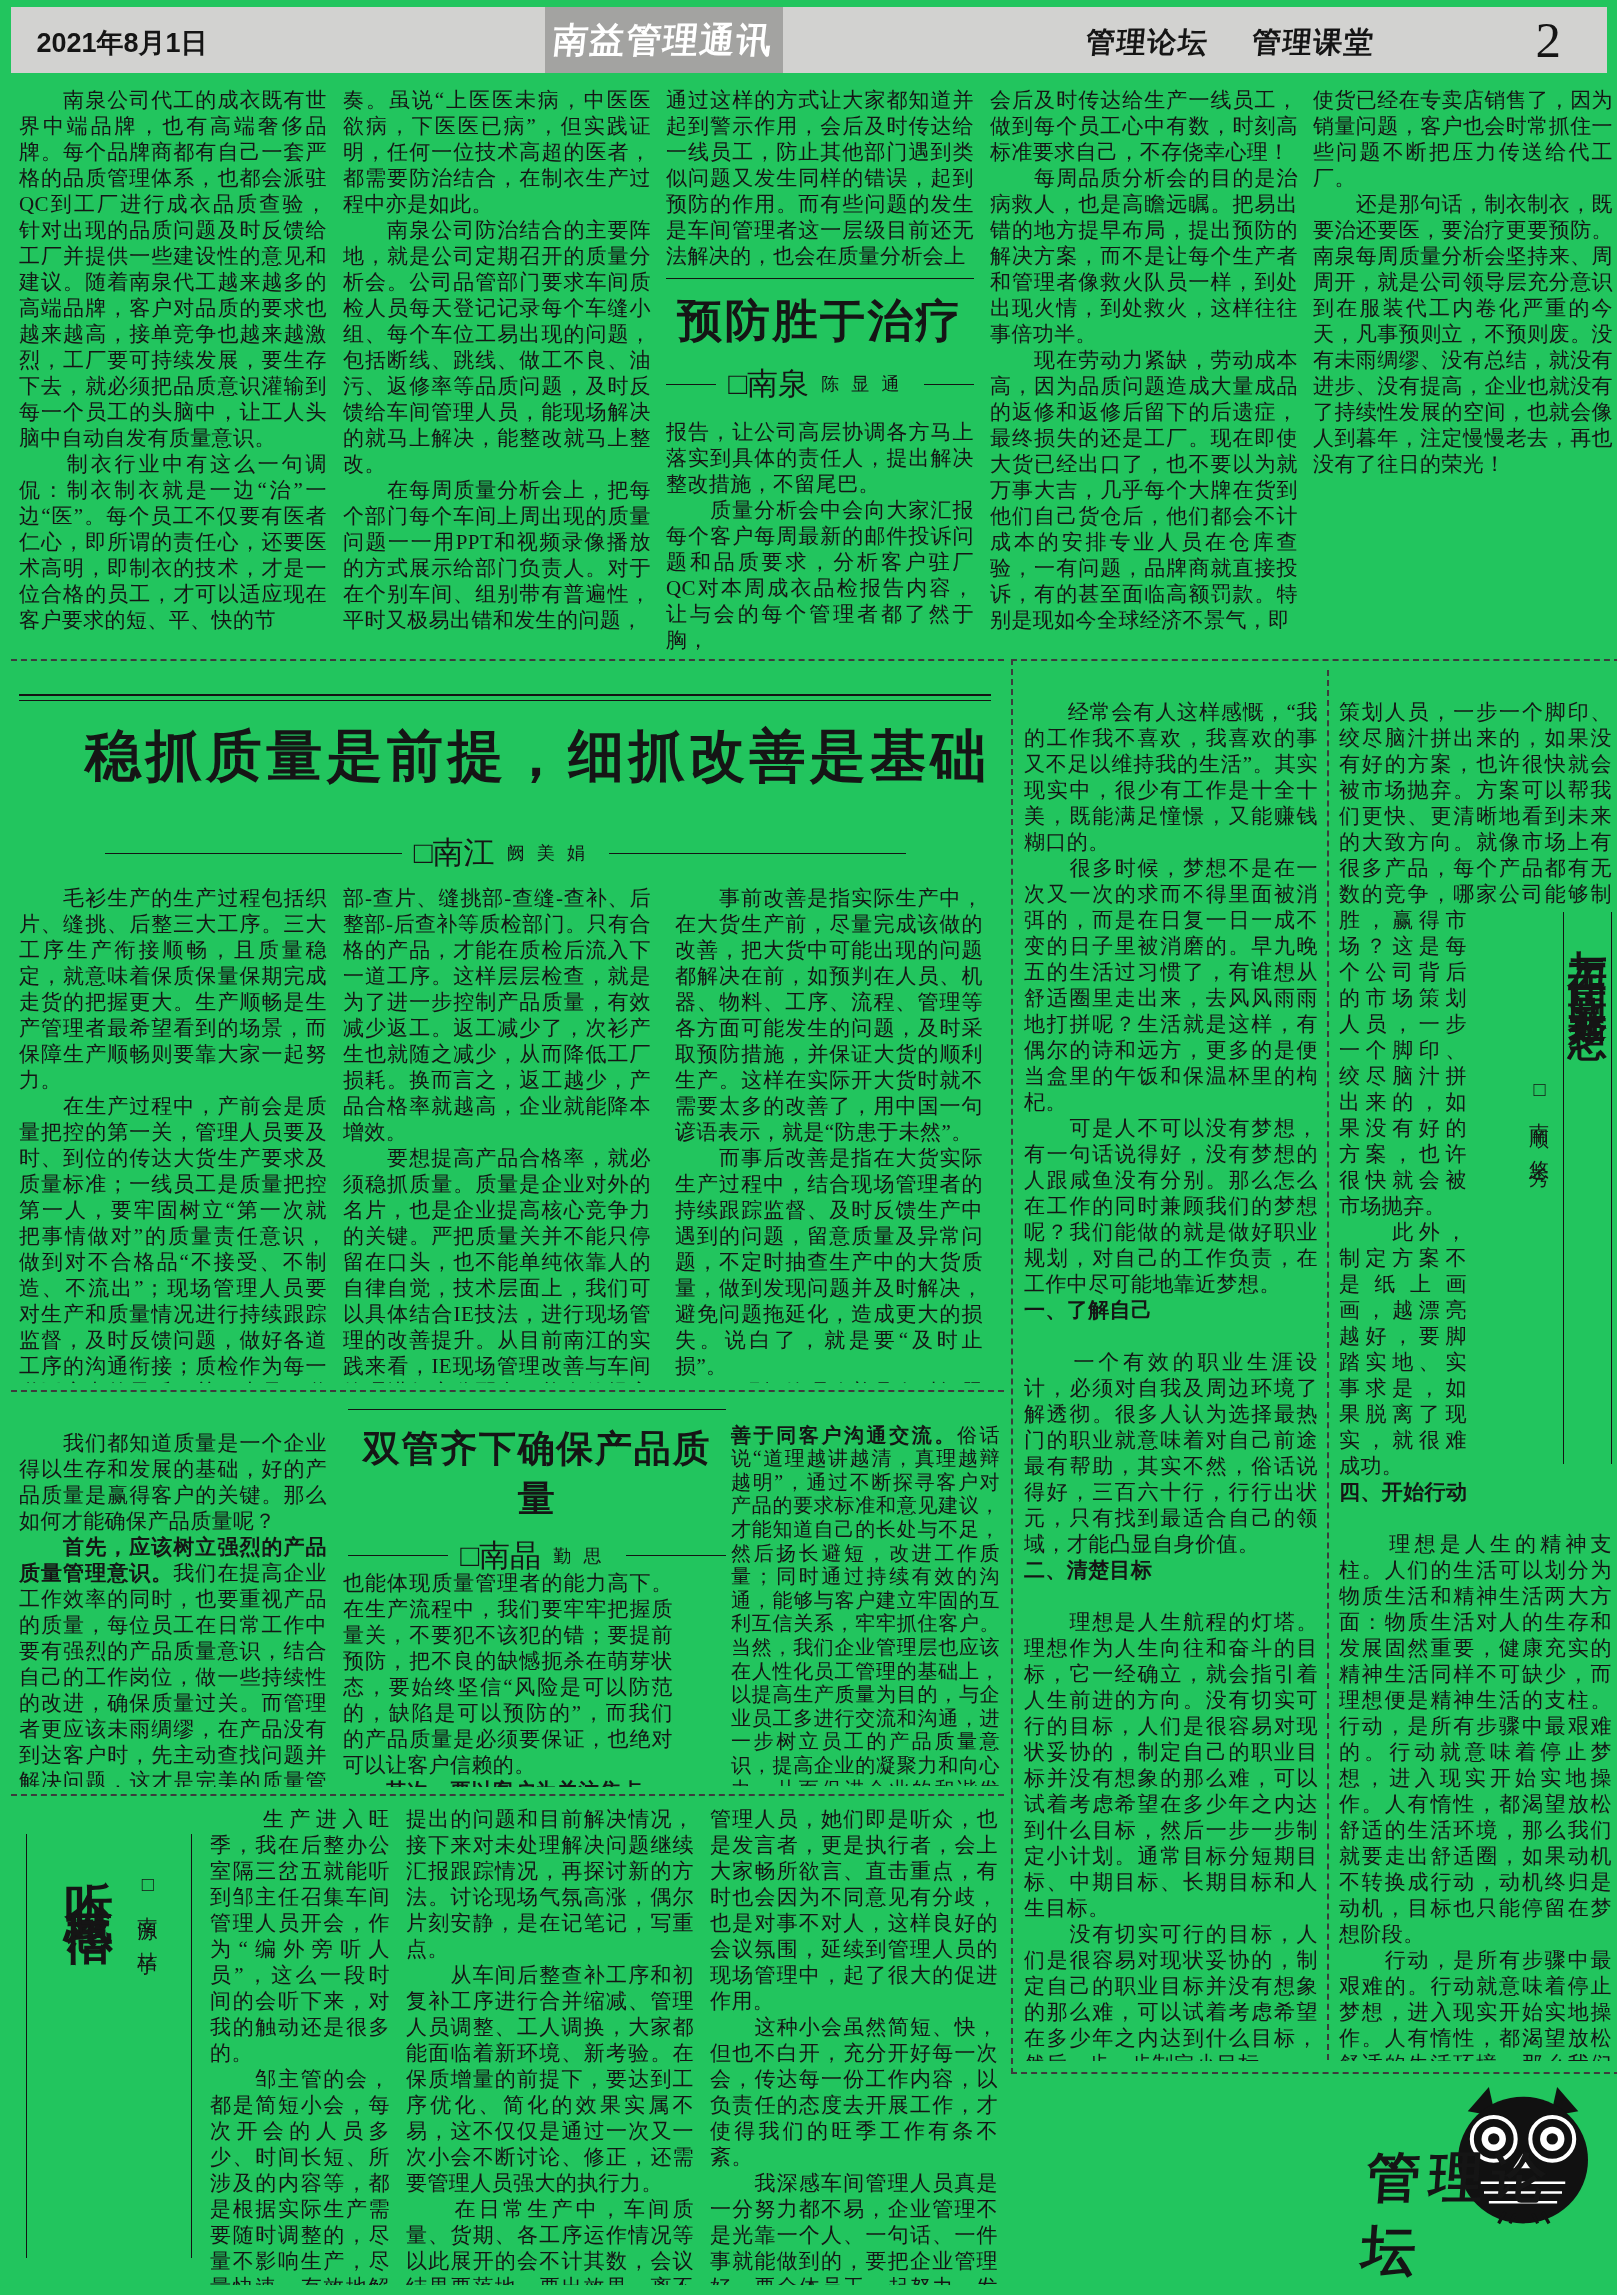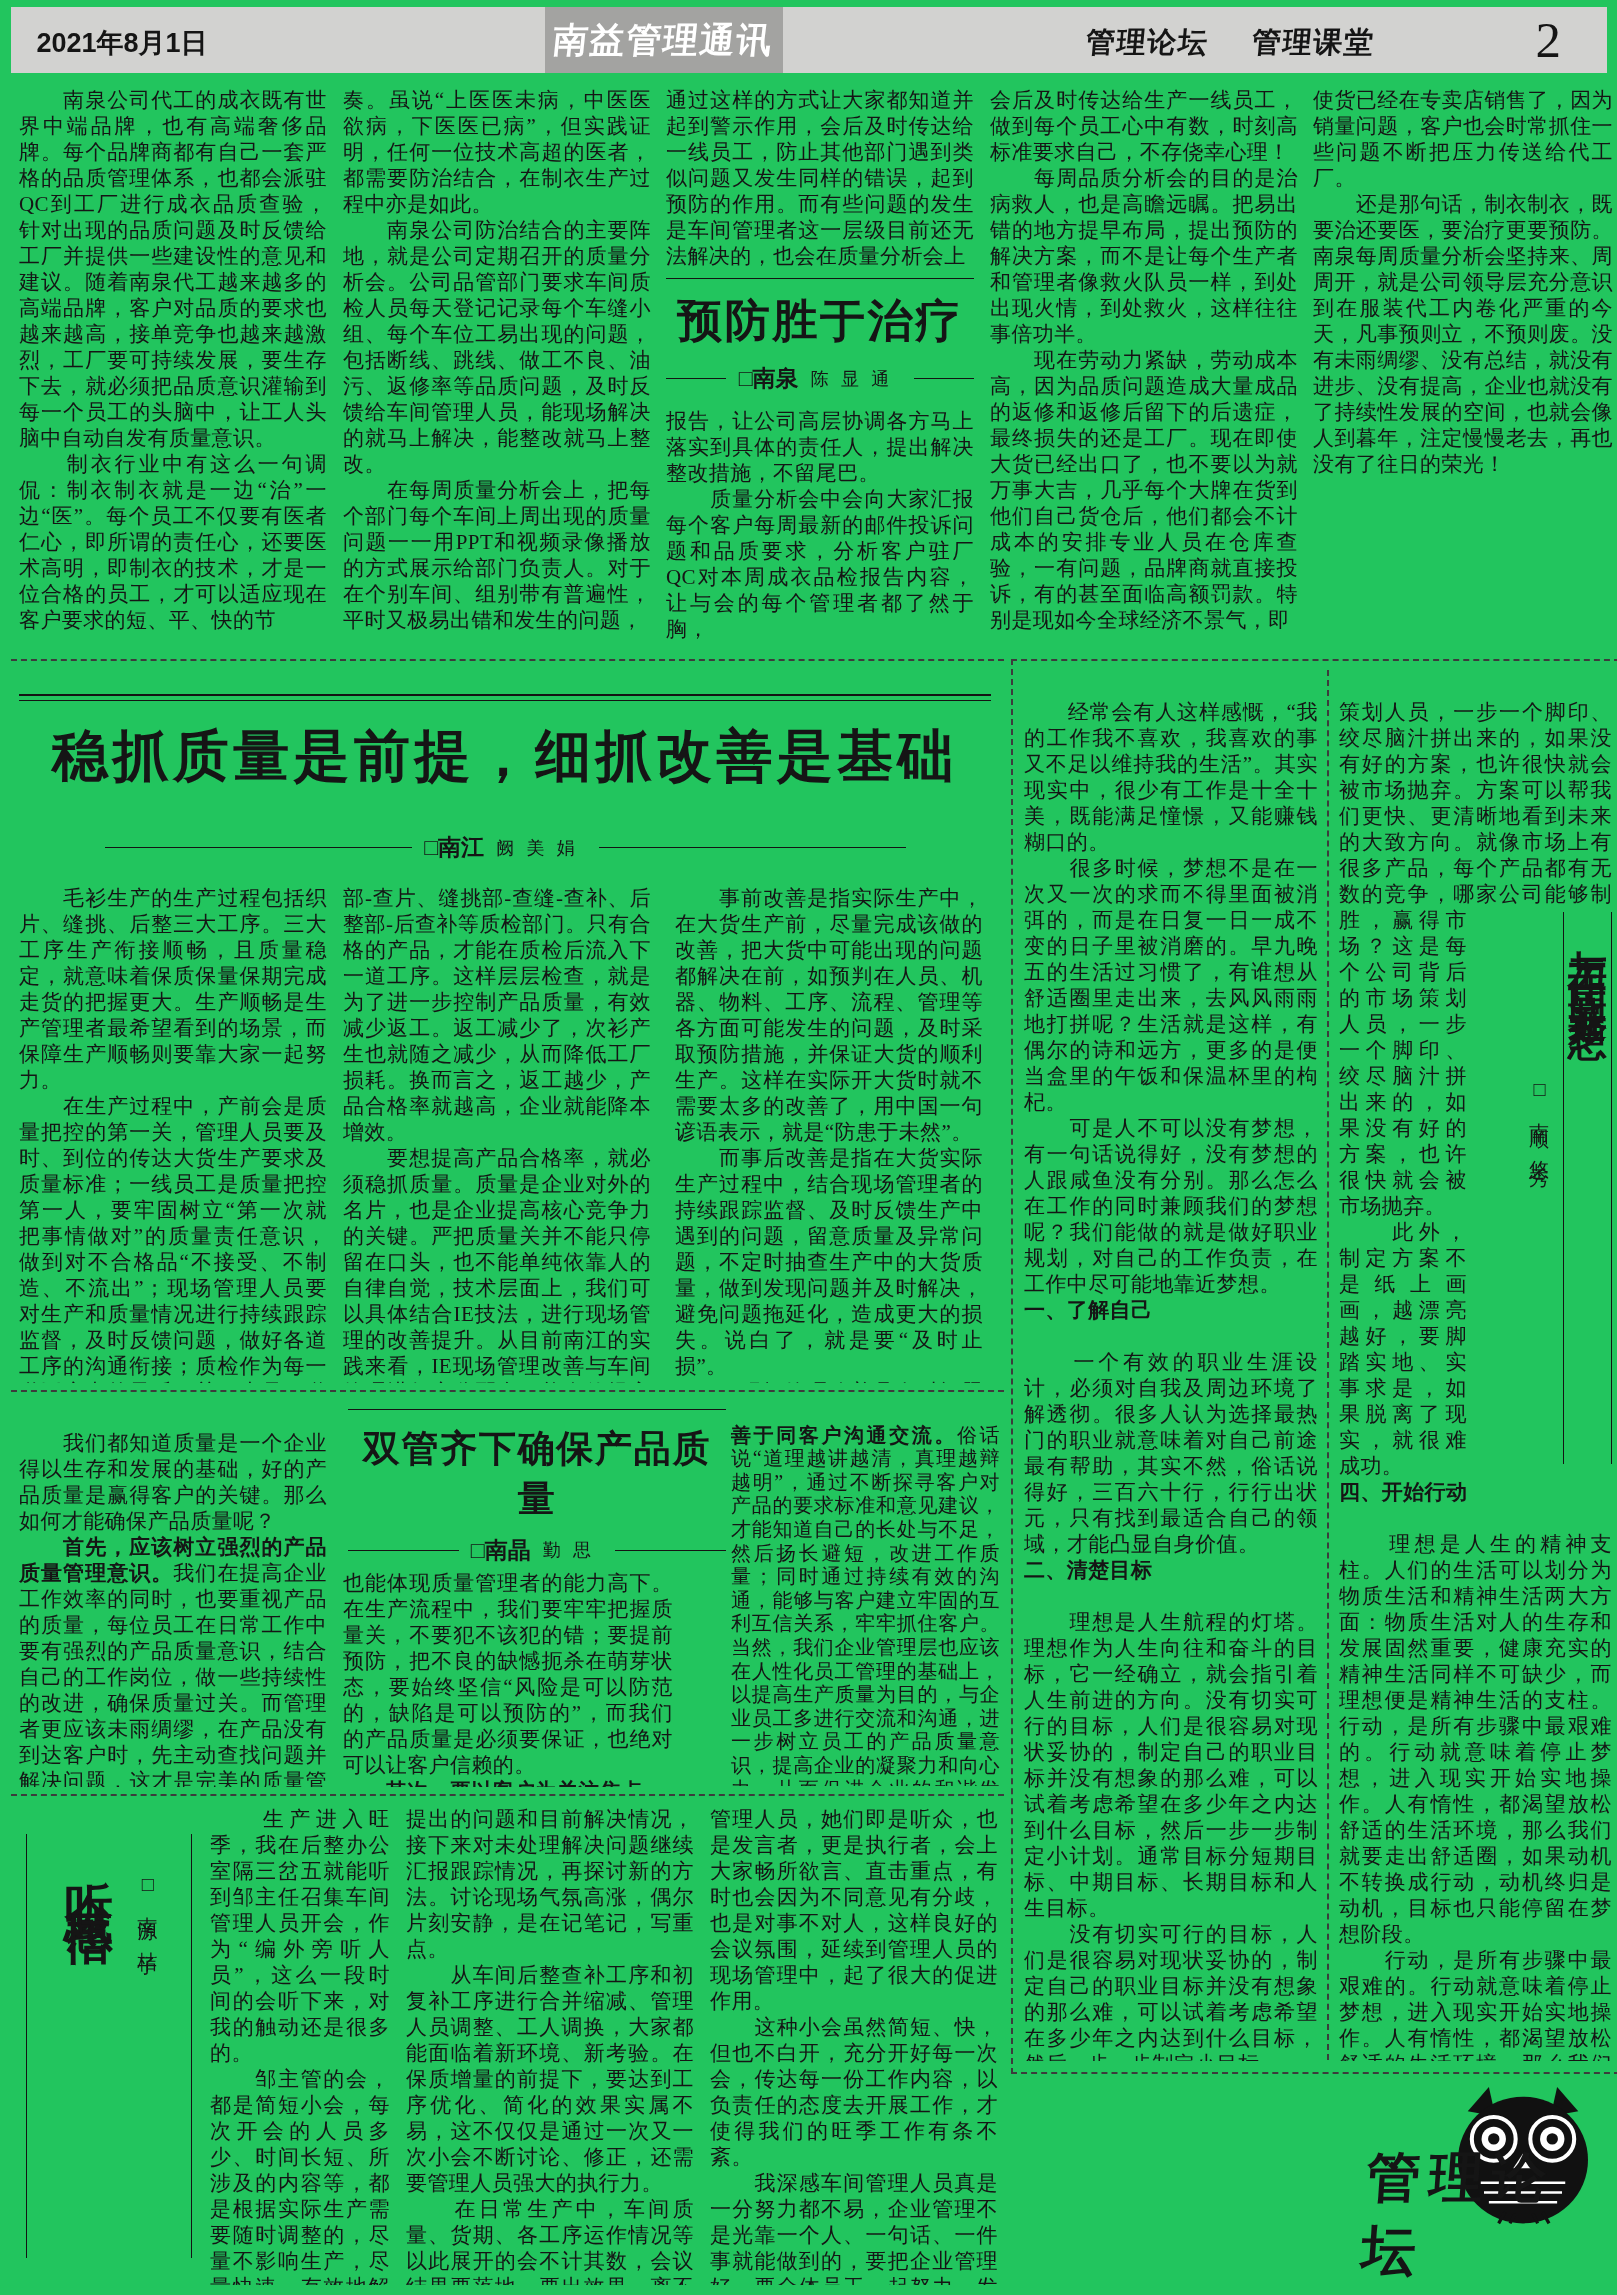--- a/index.html
+++ b/index.html
@@ -13,26 +13,26 @@
   .boldlead{font-family:"Liberation Sans","DejaVu Sans",sans-serif;font-weight:700;}
   .inhead{display:block;font-family:"Liberation Sans","DejaVu Sans",sans-serif;font-weight:700;}
   
   .header{background:#d2d2d0;}
   .hdr-date{font-family:"Liberation Sans","DejaVu Sans",sans-serif;font-weight:700;font-size:27px;}
   .masthead{background:#a3a3a1;color:#fff;display:flex;align-items:center;justify-content:center;}
   .masthead span{font-weight:900;font-size:35px;letter-spacing:1.7px;transform:skewX(-6deg);}
   .hdr-right{font-weight:900;font-size:29px;letter-spacing:1.7px;transform:skewX(-5deg);}
   .hdr-page{font-size:51px;font-weight:400;}
   
-  .headline-xl{font-weight:900;font-size:56px;letter-spacing:4.4px;text-align:center;}
+  .headline-xl{font-weight:900;font-size:56px;letter-spacing:4.4px;text-align:right;}
   .headline-md{font-weight:900;font-size:45px;letter-spacing:2.6px;text-align:center;}
   .headline-sm{font-weight:900;font-size:37px;letter-spacing:1.7px;text-align:center;}
   .bl-row{display:flex;align-items:center;gap:12.2px;}
   .bl-rule{flex:1;border-top:1.7px solid #141414;height:0;}
-  .bl-unit{font-family:"Liberation Sans","DejaVu Sans",sans-serif;font-weight:700;font-size:23px;}
+  .bl-unit{font-family:"Liberation Sans","DejaVu Sans",sans-serif;font-weight:400;font-size:31px;}
   .bl-author{font-size:18px;letter-spacing:12.2px;}
   .rule-1{border-top:1.7px solid #141414;}
   .rule-2{border-top:2.6px solid #141414;border-bottom:0.9px solid #141414;height:4.4px;}
   .dash-h{border-top:2.6px dashed #3c3c3c;height:0;}
   .dash-v{border-left:2.6px dashed #3c3c3c;width:0;}
   .dream-box{border-top:2.6px dashed #3c3c3c;border-left:2.6px dashed #3c3c3c;border-bottom:2.6px dashed #3c3c3c;}
   
   .vcol{writing-mode:vertical-rl;text-orientation:upright;}
   .dream-vtitle{float:right;width:133px;height:552px;margin:5.2px 0 8.7px 12.2px;
                 display:flex;flex-direction:row;justify-content:flex-end;gap:10.5px;white-space:normal;}

